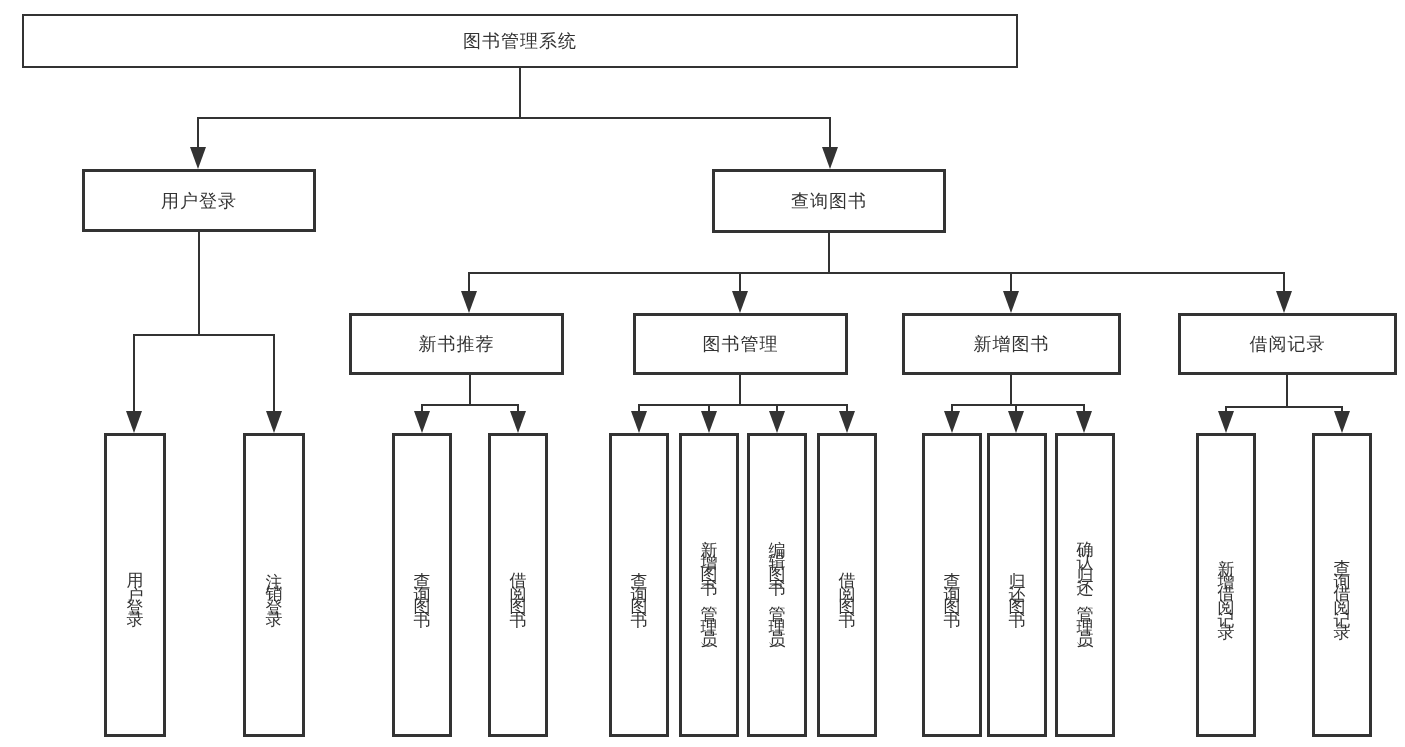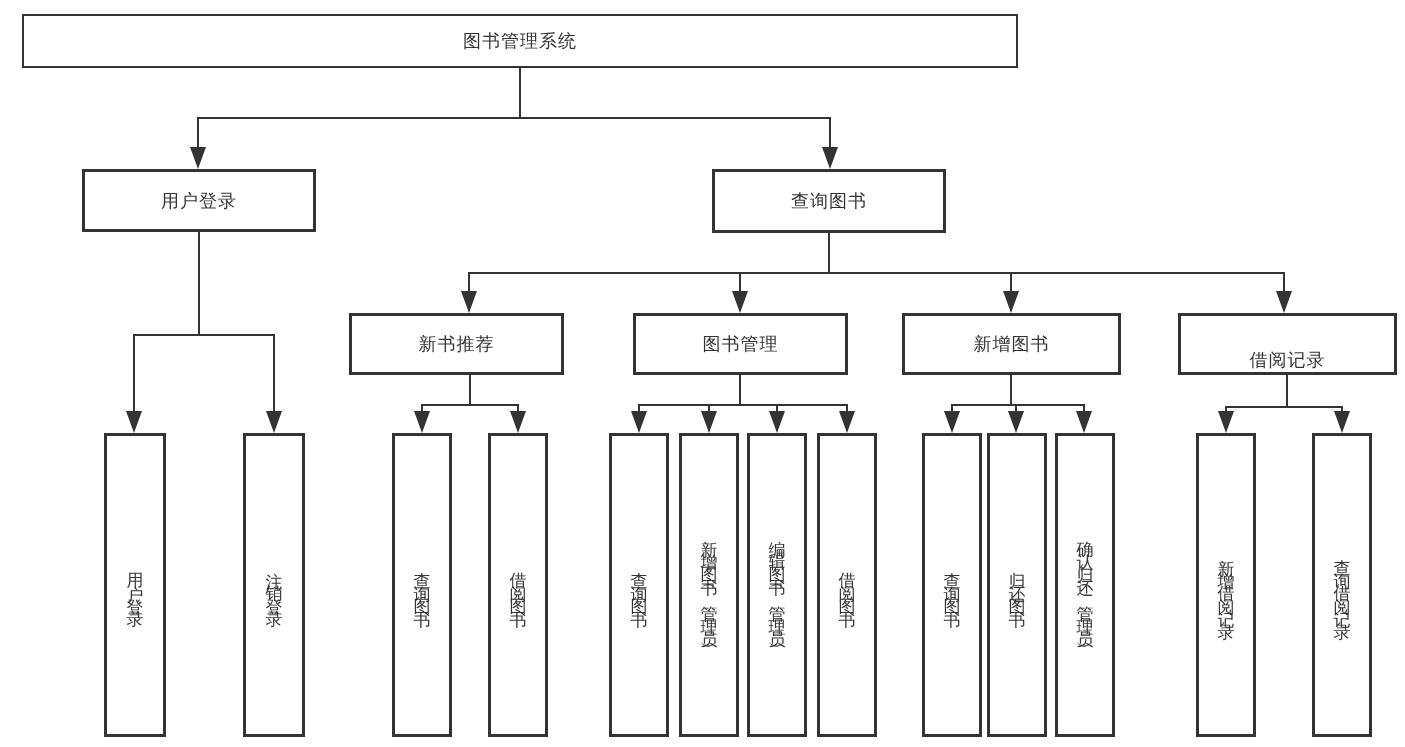--- a/index.html
+++ b/index.html
@@ -94,21 +94,21 @@
 
   <div class="box lvl3" style="left:349px;top:313px;width:215px;height:62px;">
     <span>新书推荐</span>
   </div>
   <div class="box lvl3" style="left:633px;top:313px;width:215px;height:62px;">
     <span>图书管理</span>
   </div>
   <div class="box lvl3" style="left:902px;top:313px;width:219px;height:62px;">
     <span>新增图书</span>
   </div>
-  <div class="box lvl3" style="left:1178px;top:313px;width:219px;height:62px;align-items:flex-end;">
+  <div class="box lvl3" style="left:1178px;top:313px;width:219px;height:62px;">
     <span>借阅记录</span>
   </div>
 
   <div class="vline" style="left:469px;top:374px;height:32px;"></div>
   <div class="hline" style="left:422px;top:404px;width:97px;"></div>
   <div class="vline" style="left:421px;top:404px;height:9px;"></div>
   <div class="arrow" style="left:414px;top:411px;"></div>
   <div class="vline" style="left:517px;top:404px;height:9px;"></div>
   <div class="arrow" style="left:510px;top:411px;"></div>
 

